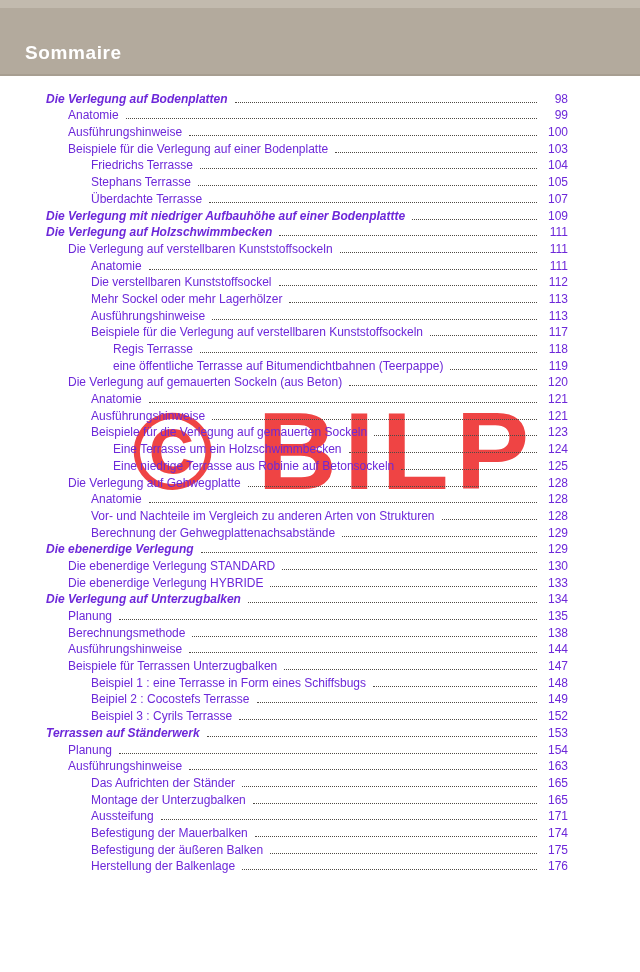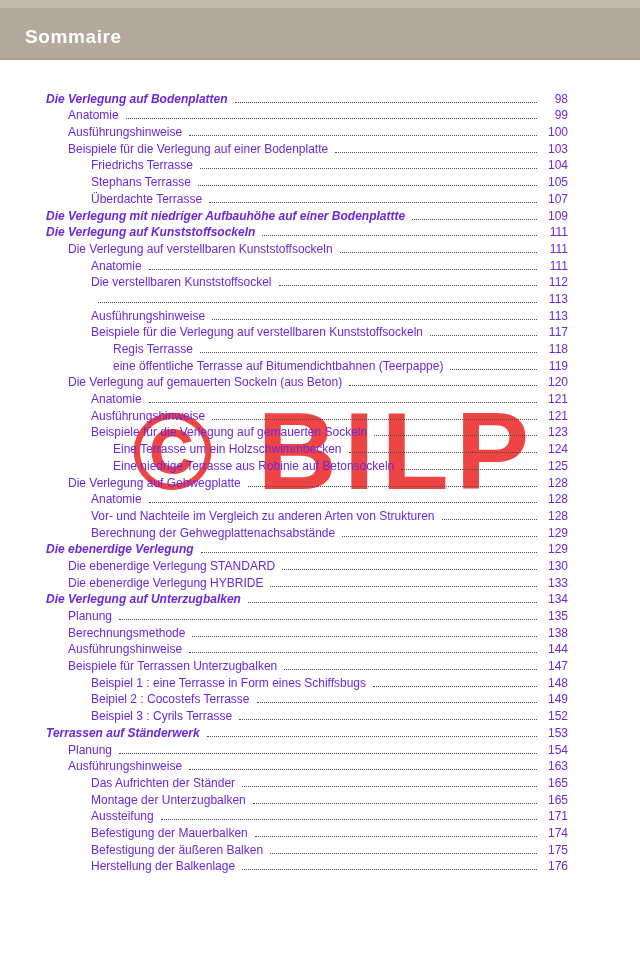--- a/index.html
+++ b/index.html
@@ -2,21 +2,21 @@
 <html><head>
 <meta charset="utf-8">
 <style>
   html,body { margin:0; padding:0; }
   body {
     width:640px; height:972px; position:relative; overflow:hidden;
     background:#ffffff;
     font-family:"Liberation Sans", sans-serif;
   }
   .topbar {
-    position:absolute; top:0; left:0; width:640px; height:60px;
+    position:absolute; top:0; left:0; width:640px; height:76px;
     background:linear-gradient(#c2baae 0px, #c2baae 8px, #b3aa9d 8px, #b3aa9d 100%);
     border-bottom:2px solid #a79e91;
     box-sizing:border-box;
     display:flex; align-items:flex-end;
     padding:0 0 12px 25px;
   }
   .topbar h1 {
     margin:0; font-size:19px; line-height:19px; font-weight:bold;
     color:#ffffff; letter-spacing:0.6px;
   }
@@ -92,40 +92,41 @@
         <span class="label">Überdachte Terrasse</span>
         <span class="leader"></span>
         <span class="page">107</span>
       </div>
       <div class="row lvl0 hd">
         <span class="label">Die Verlegung mit niedriger Aufbauhöhe auf einer Bodenplattte</span>
         <span class="leader"></span>
         <span class="page">109</span>
       </div>
       <div class="row lvl0 hd">
-        <span class="label">Die Verlegung auf Kunststoffsockeln</span>
+        <span class="label">Die Verlegung auf Holzschwimmbecken</span>
         <span class="leader"></span>
         <span class="page">111</span>
       </div>
       <div class="row lvl1">
         <span class="label">Die Verlegung auf verstellbaren Kunststoffsockeln</span>
         <span class="leader"></span>
         <span class="page">111</span>
       </div>
       <div class="row lvl2">
         <span class="label">Anatomie</span>
         <span class="leader"></span>
         <span class="page">111</span>
       </div>
       <div class="row lvl2">
         <span class="label">Die verstellbaren Kunststoffsockel</span>
         <span class="leader"></span>
         <span class="page">112</span>
       </div>
       <div class="row lvl2">
+        <span class="label">Mehr Sockel oder mehr Lagerhölzer</span>
         <span class="leader"></span>
         <span class="page">113</span>
       </div>
       <div class="row lvl2">
         <span class="label">Ausführungshinweise</span>
         <span class="leader"></span>
         <span class="page">113</span>
       </div>
       <div class="row lvl2">
         <span class="label">Beispiele für die Verlegung auf verstellbaren Kunststoffsockeln</span>

